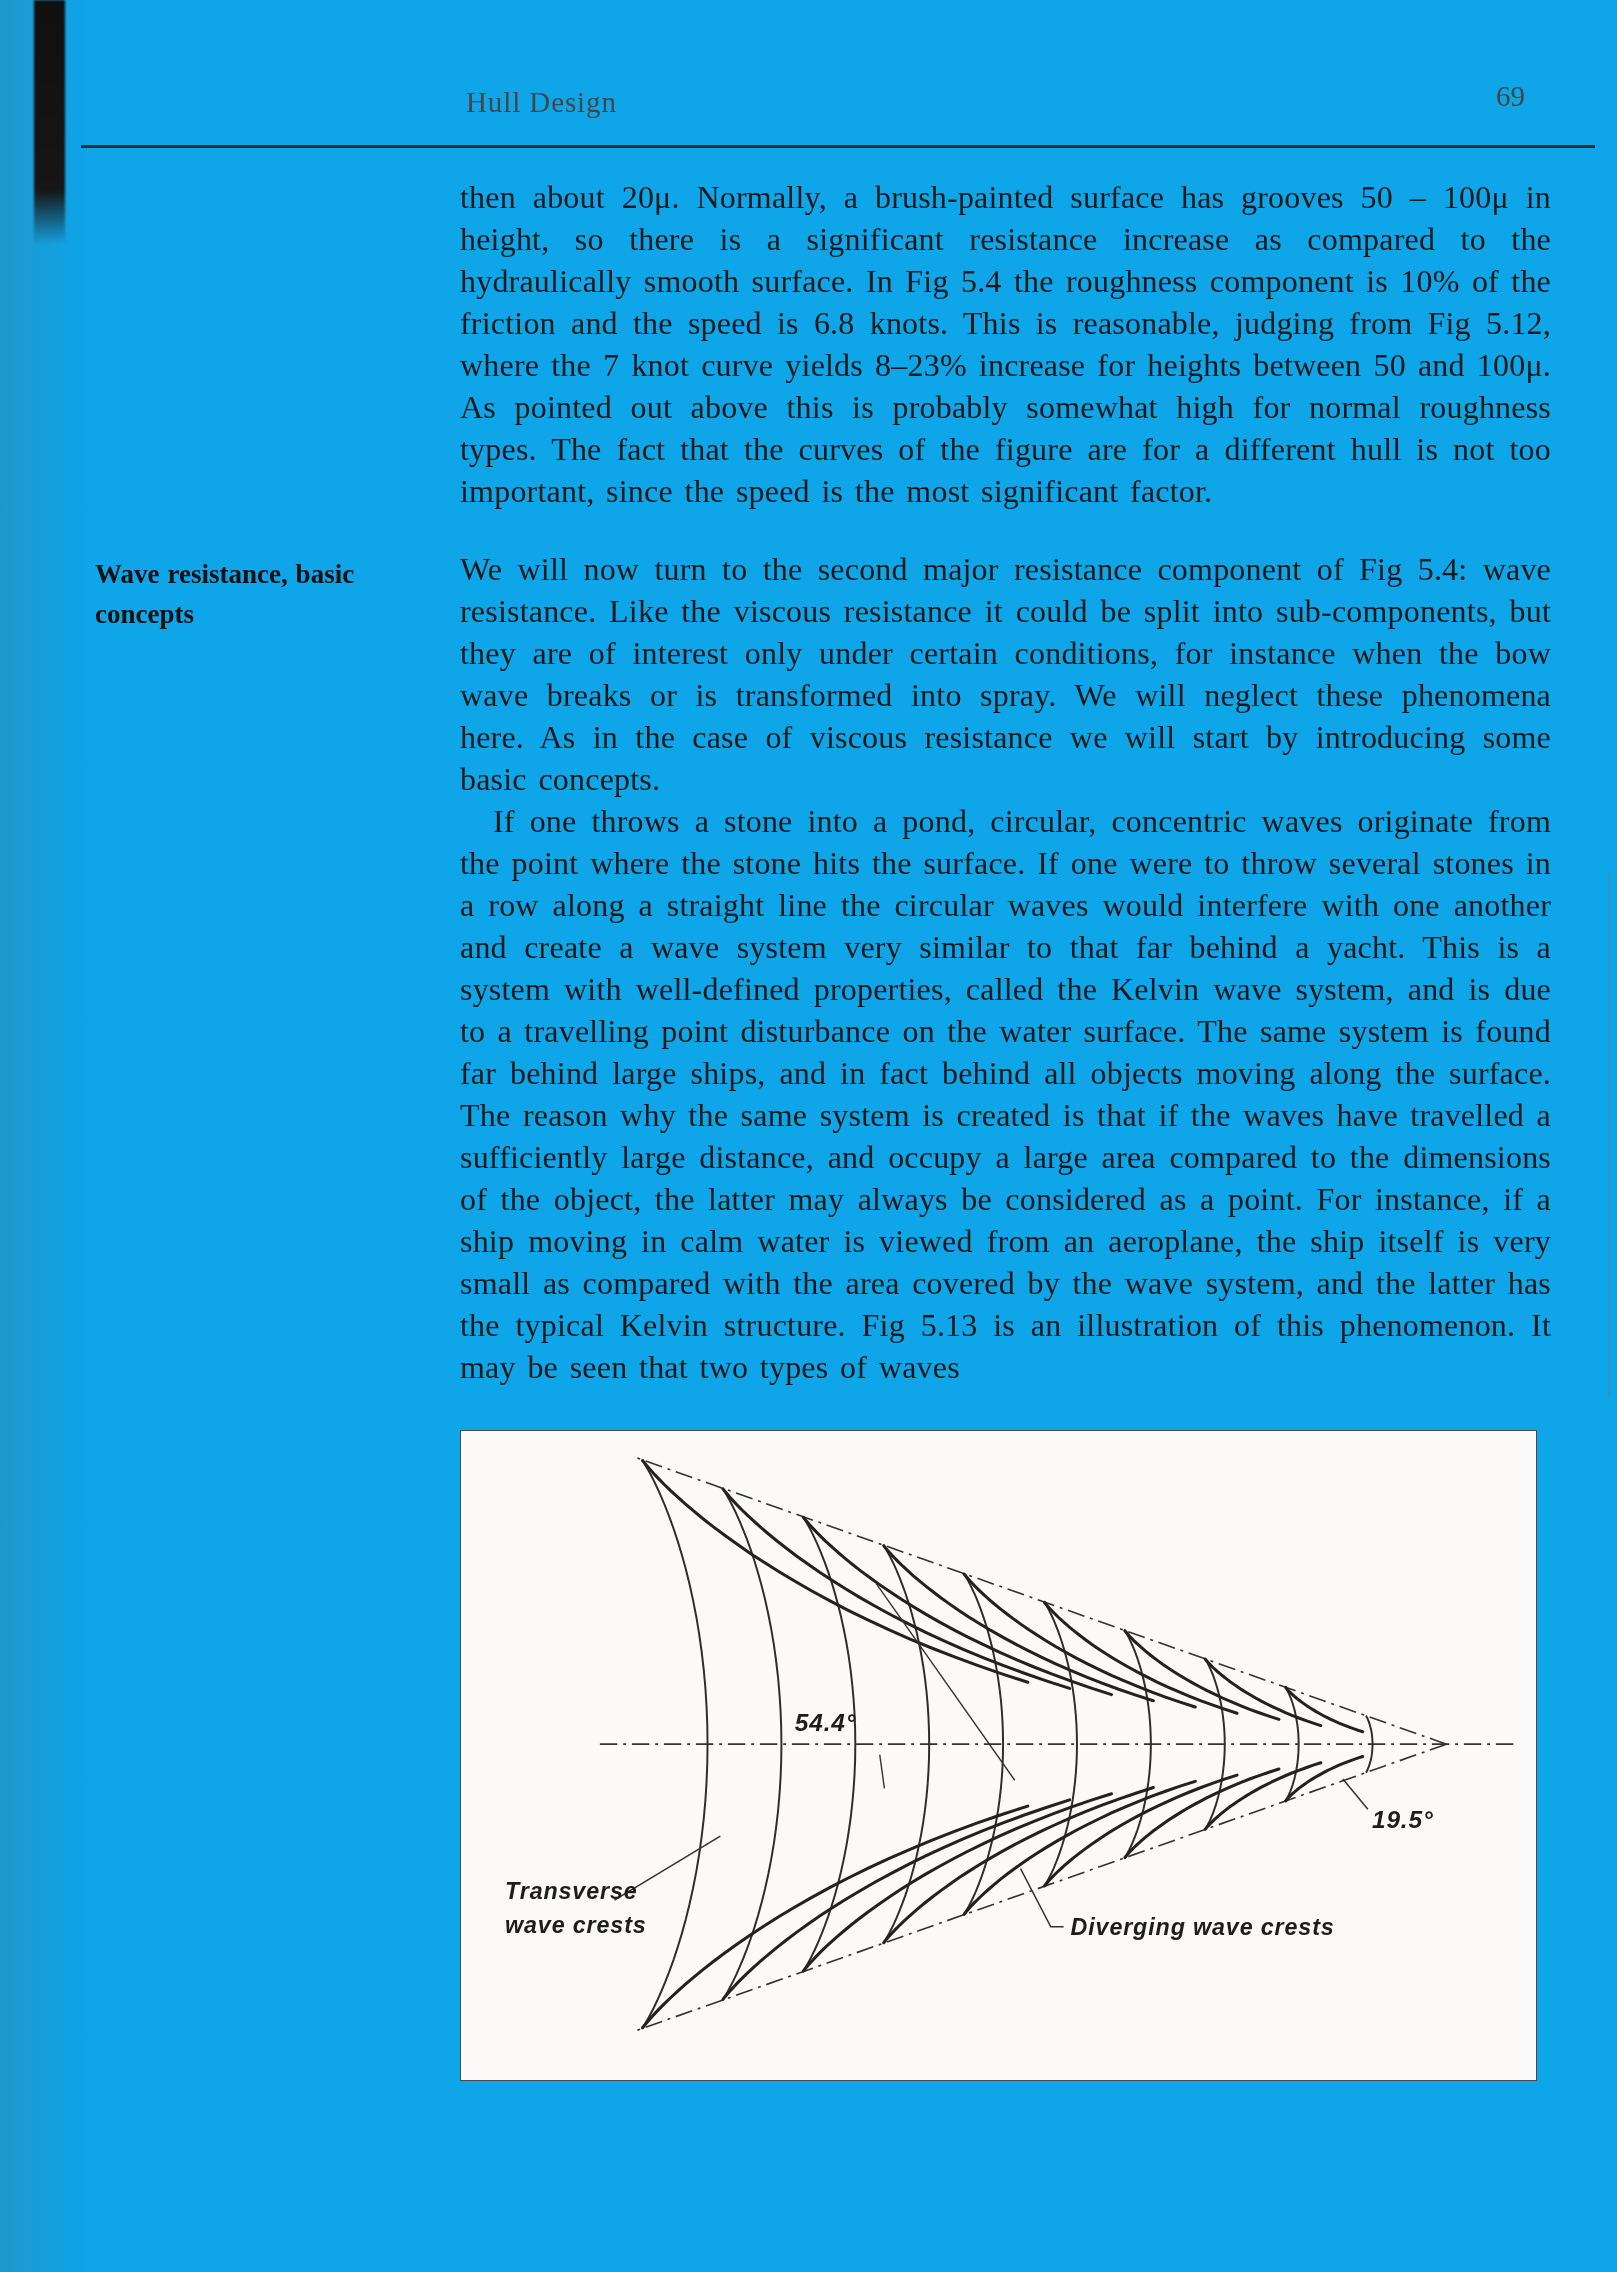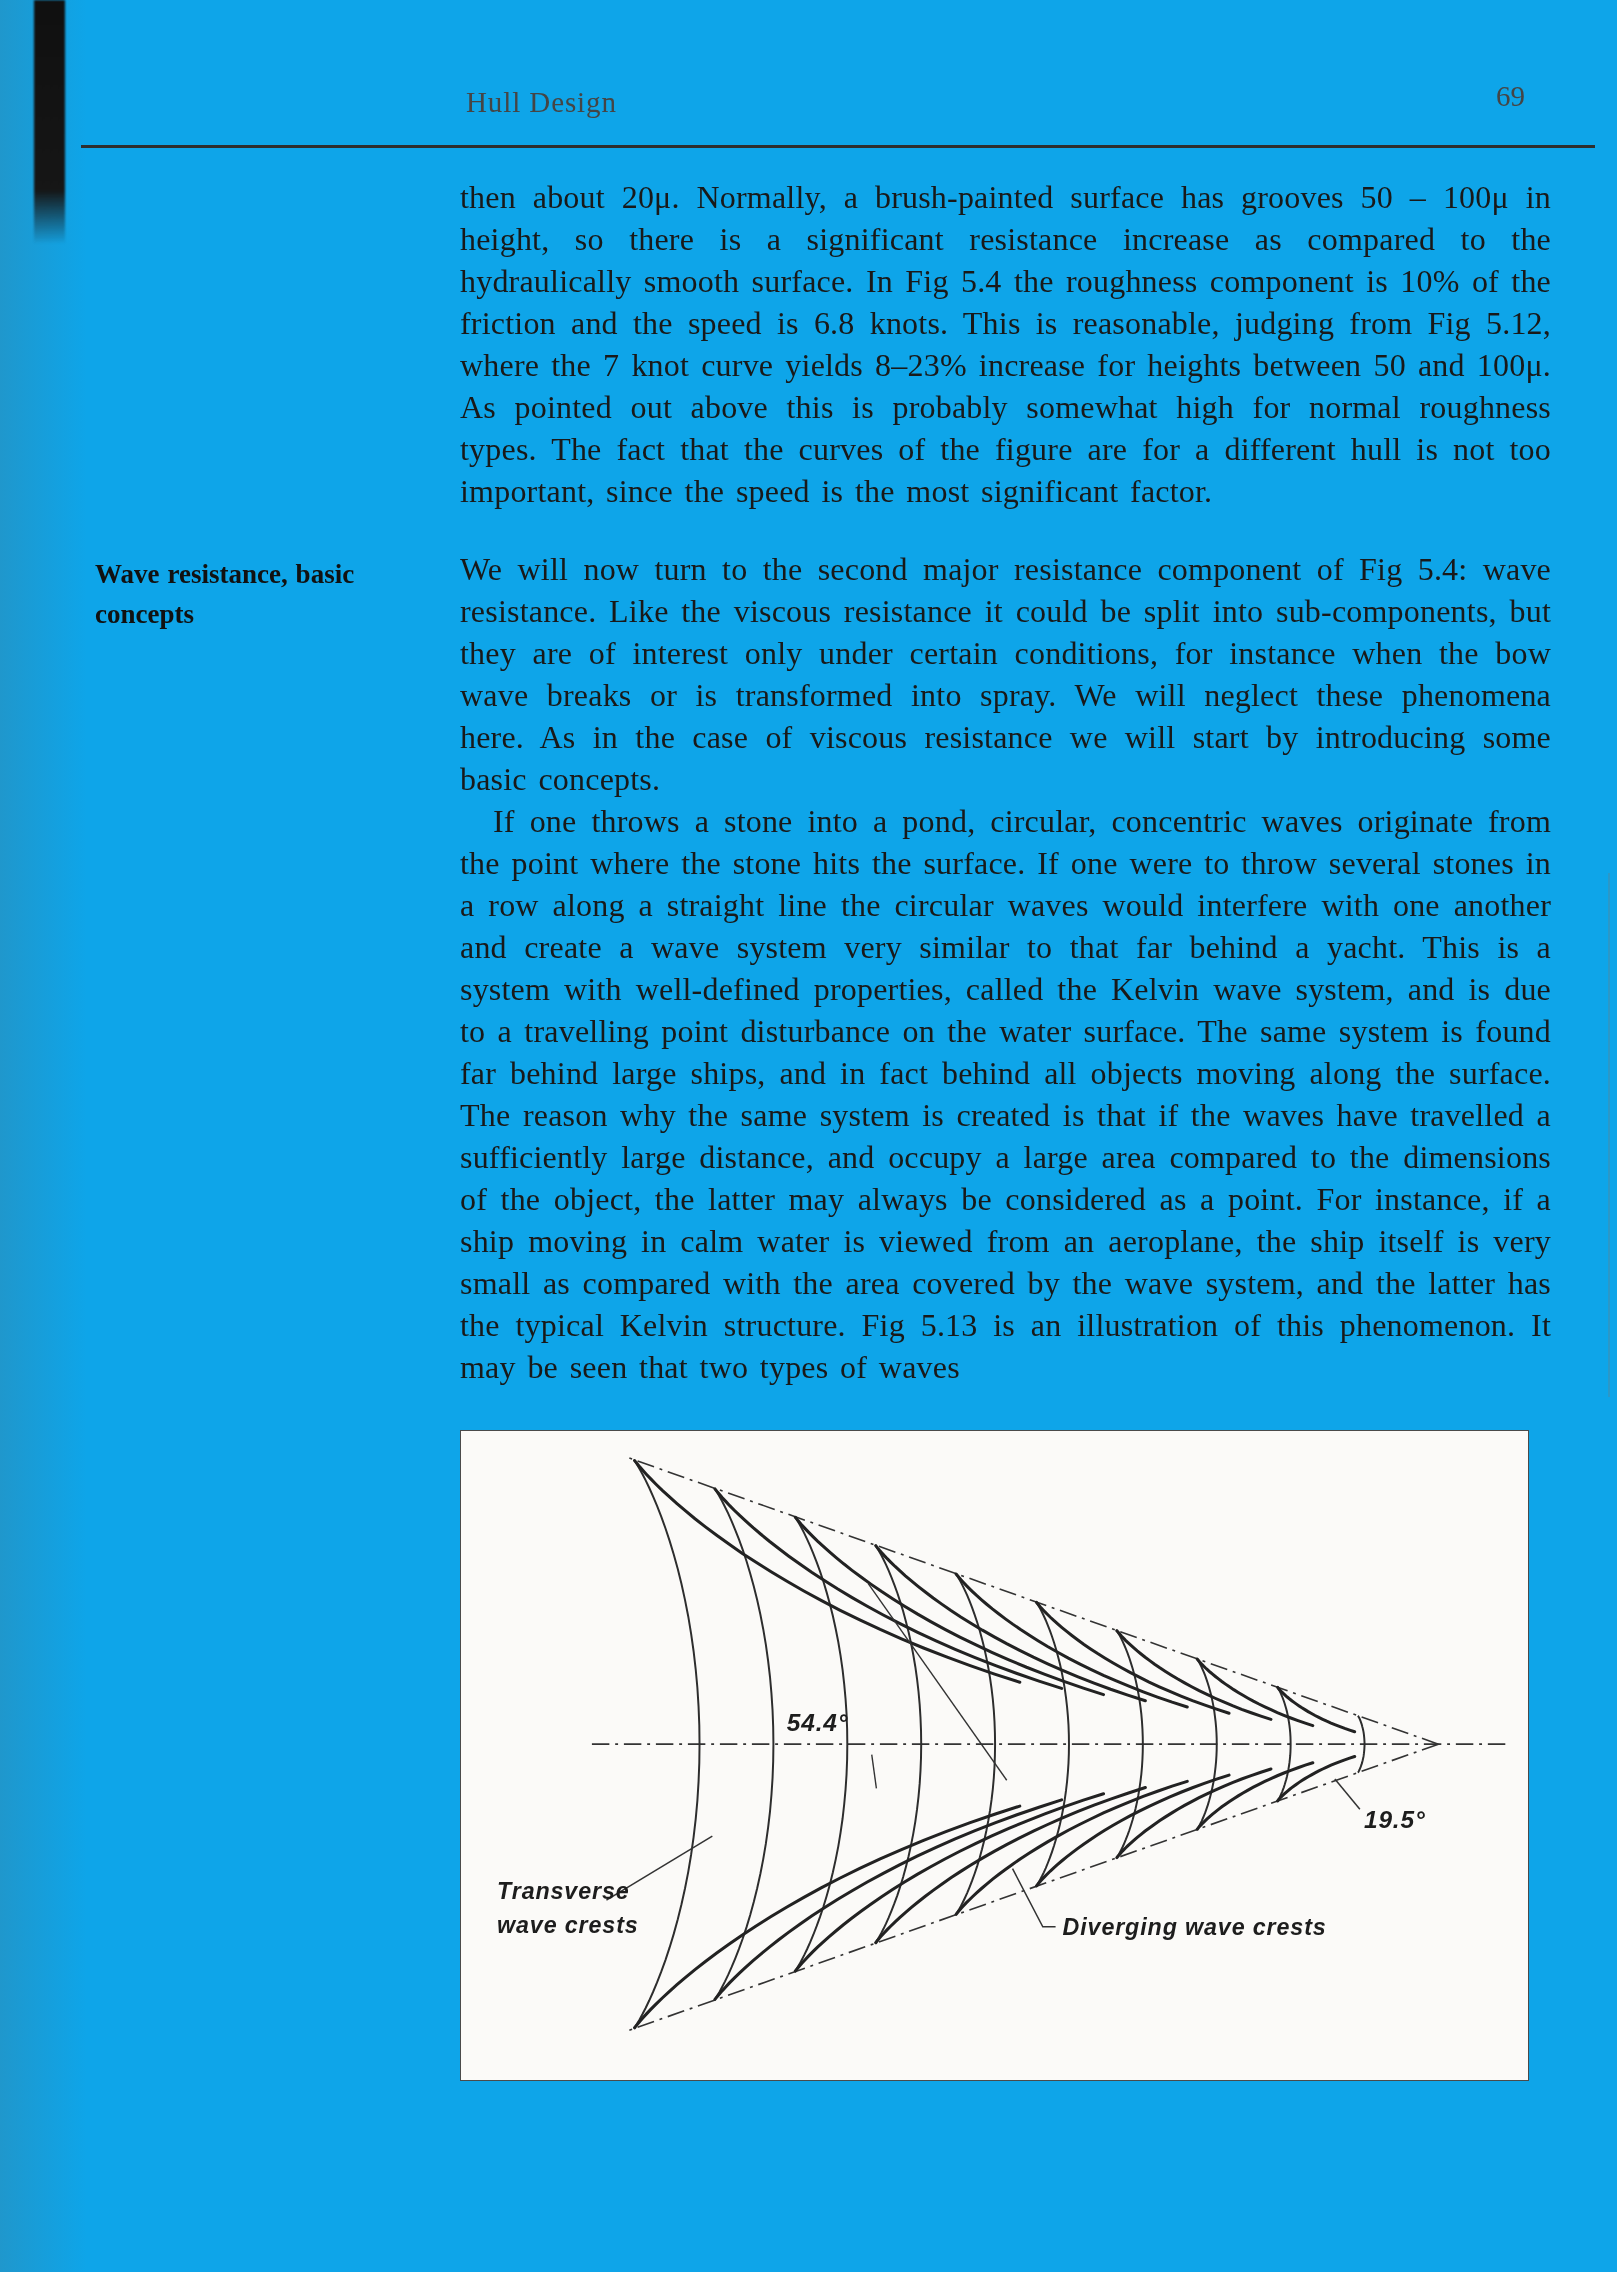--- a/index.html
+++ b/index.html
@@ -46,20 +46,21 @@
   .figure-caption{
     position:absolute;left:-368px;top:4.7px;width:343px;
     font-family:"Liberation Sans","DejaVu Sans",sans-serif;
     font-size:24.4px;line-height:35px;color:#2e2e2e;word-spacing:1.2px;
   }
   .figure-caption .cap-title{font-style:italic;}
   .figure-box{
     width:1067px;height:649px;
     border:1.7px solid #4a4a4a;
     background:#fbfaf8;
+    padding-left:8px;
   }
   .figure-box svg{display:block;width:100%;height:100%;}
   .crest{fill:none;stroke:#2d2d2d;stroke-width:3.4;}
   .diverge{fill:none;stroke:#222;stroke-width:5.2;stroke-linecap:round;}
   .dashdot{fill:none;stroke:#333;stroke-width:2.8;stroke-dasharray:30 10 5 10;}
   .thin-line{fill:none;stroke:#333;stroke-width:2.4;}
   .leader{fill:none;stroke:#333;stroke-width:2.6;}
   .fig-label{
     font-family:"Liberation Sans","DejaVu Sans",sans-serif;
     font-style:italic;font-weight:600;font-size:40px;

